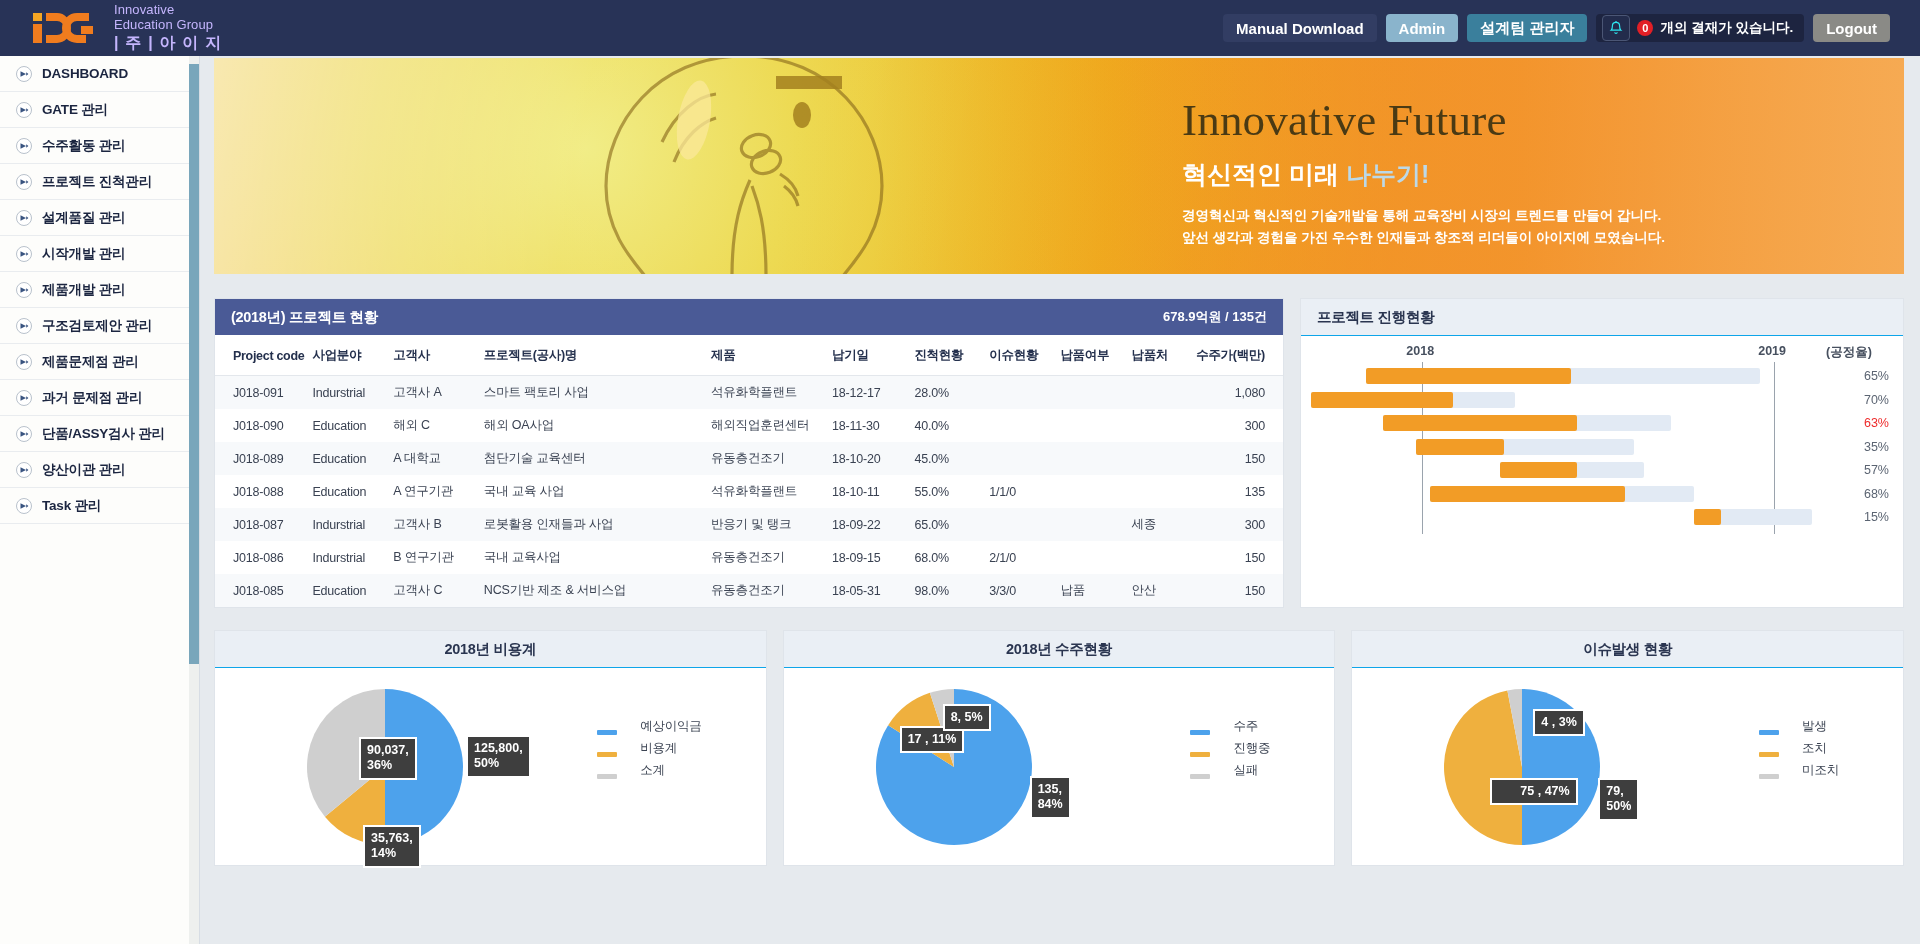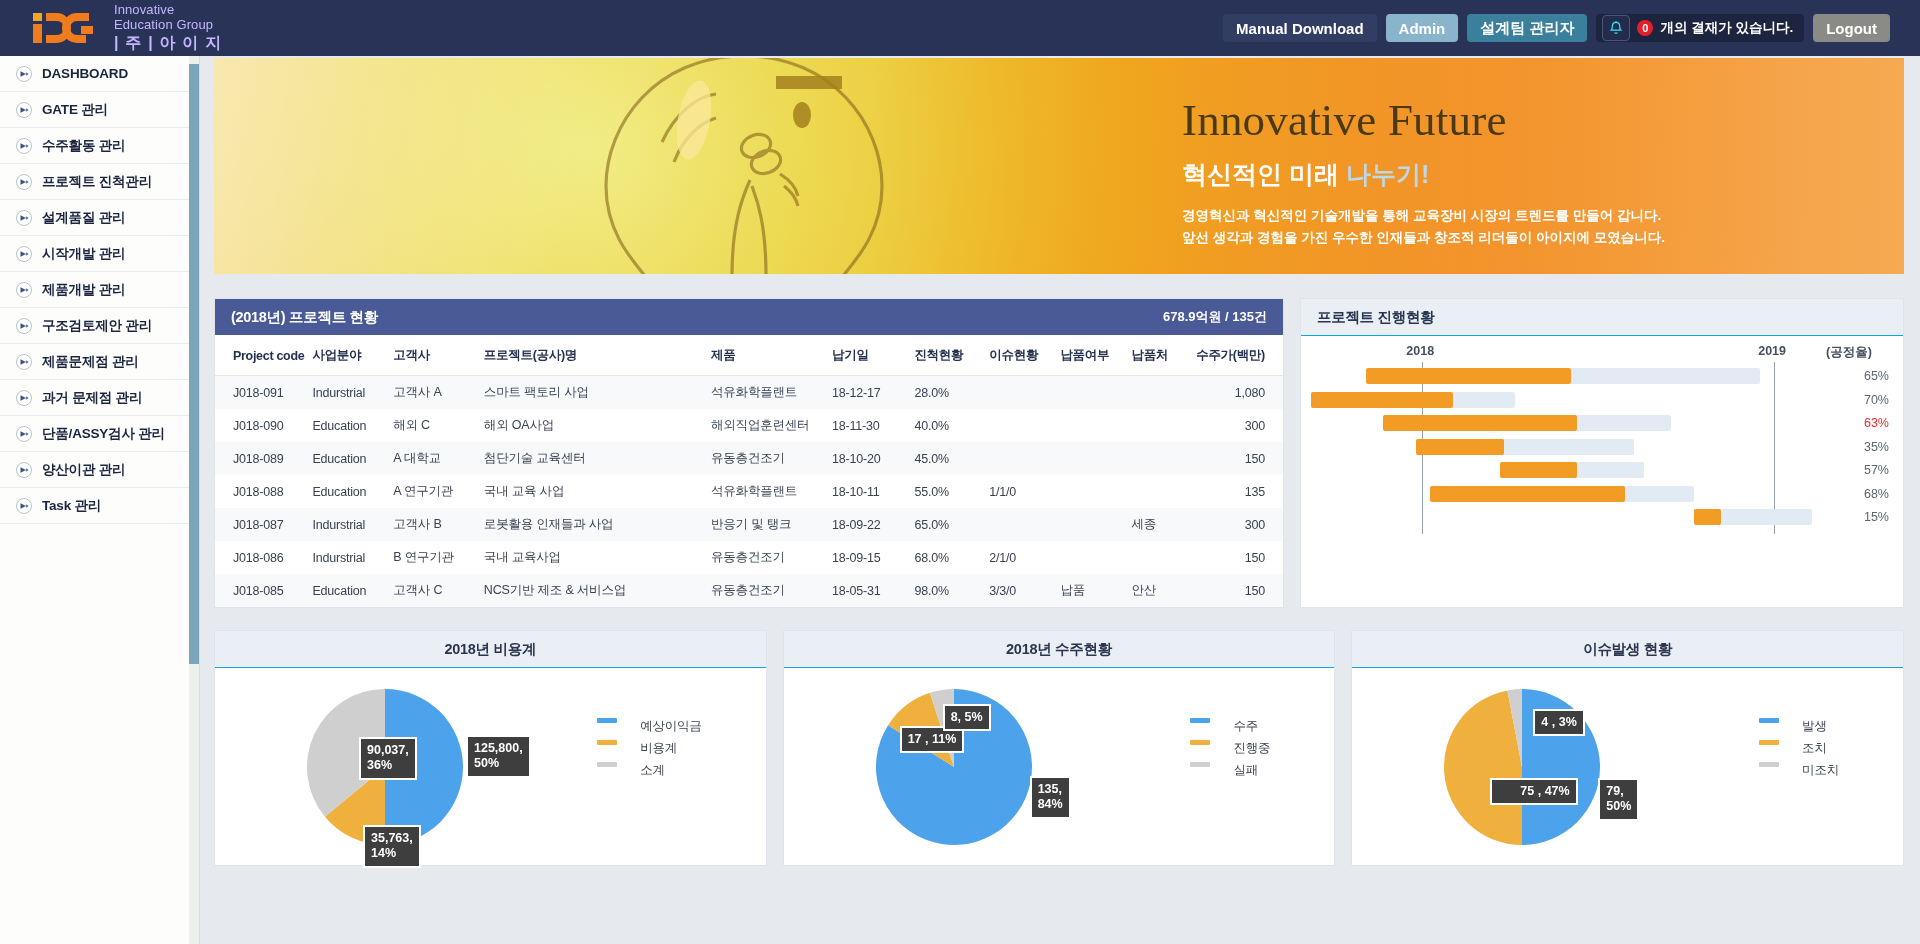--- a/index.html
+++ b/index.html
@@ -169,21 +169,21 @@
   .gpct { position: absolute; right: 14px; font-size: 12.5px; color: #5b6472; width: 48px; text-align: right; }
   .gpct.red { color: #ee2b2b; }
 
   
   #row2 { position: relative; margin: 22px 0 0 14px; width: 1690px; display: flex; gap: 16px; }
   .pie-panel { width: 554px; }
   .pie-panel .panel-head-grey { justify-content: center; }
   .pie-body { height: 197px; position: relative; display: flex; align-items: center; }
   .pie-wrap { position: relative; margin-left: 86px; }
   .pie-legend { position: absolute; right: 64px; top: 50px; }
-  .leg-row { display: flex; align-items: flex-start; gap: 23px; margin-bottom: 5px; }
+  .leg-row { display: flex; align-items: flex-end; gap: 23px; margin-bottom: 5px; }
   .leg-dash { width: 20px; height: 5px; border-radius: 1px; }
   .leg-txt { font-size: 12.5px; color: #3c4453; letter-spacing:-.2px; }
   .pie-cal {
     position: absolute; background: #3e3e3e; color: #fff; font-size: 12.5px; font-weight: 700;
     padding: 4px 6px; border: 2px solid #fff; line-height: 1.25; white-space: pre-line;
   }
 </style>
 </head>
 <body>
 

